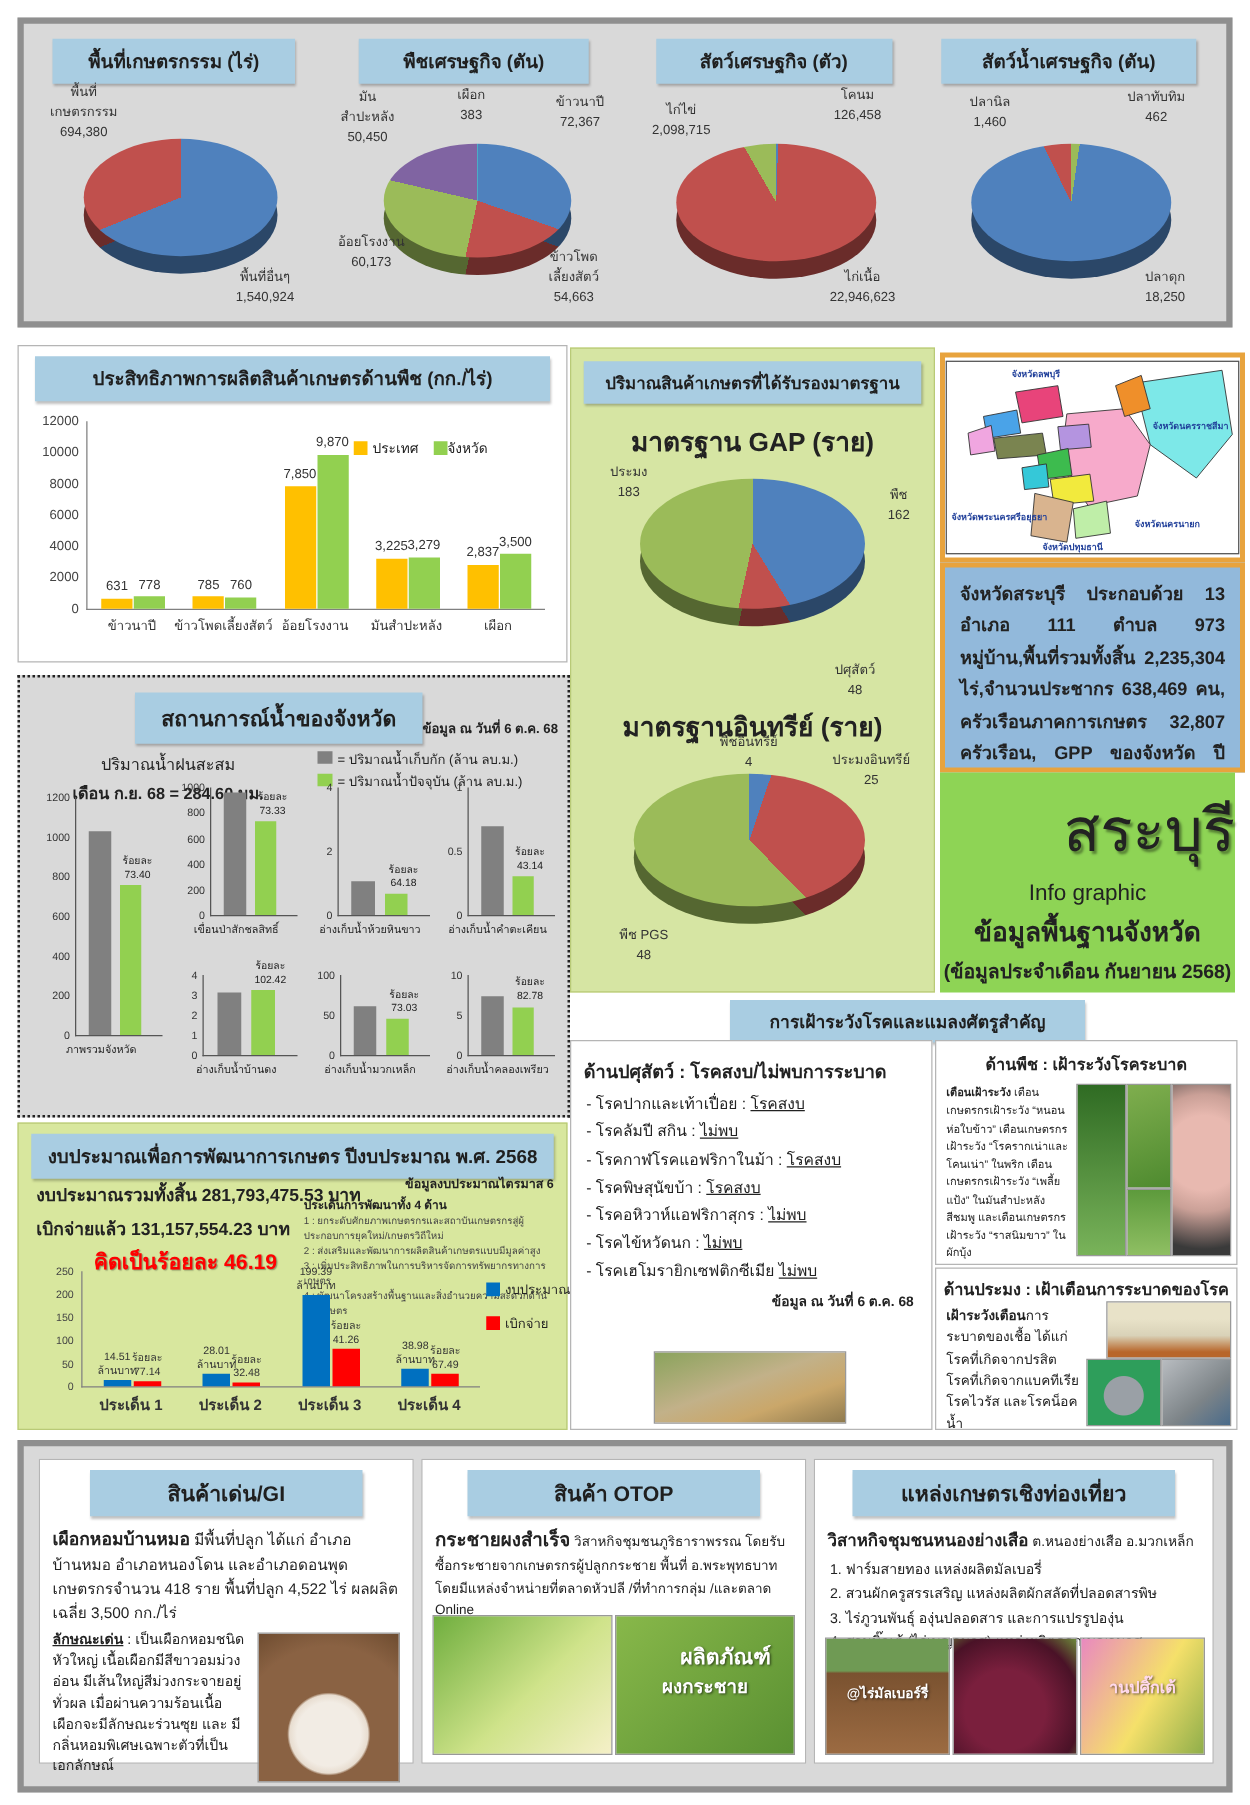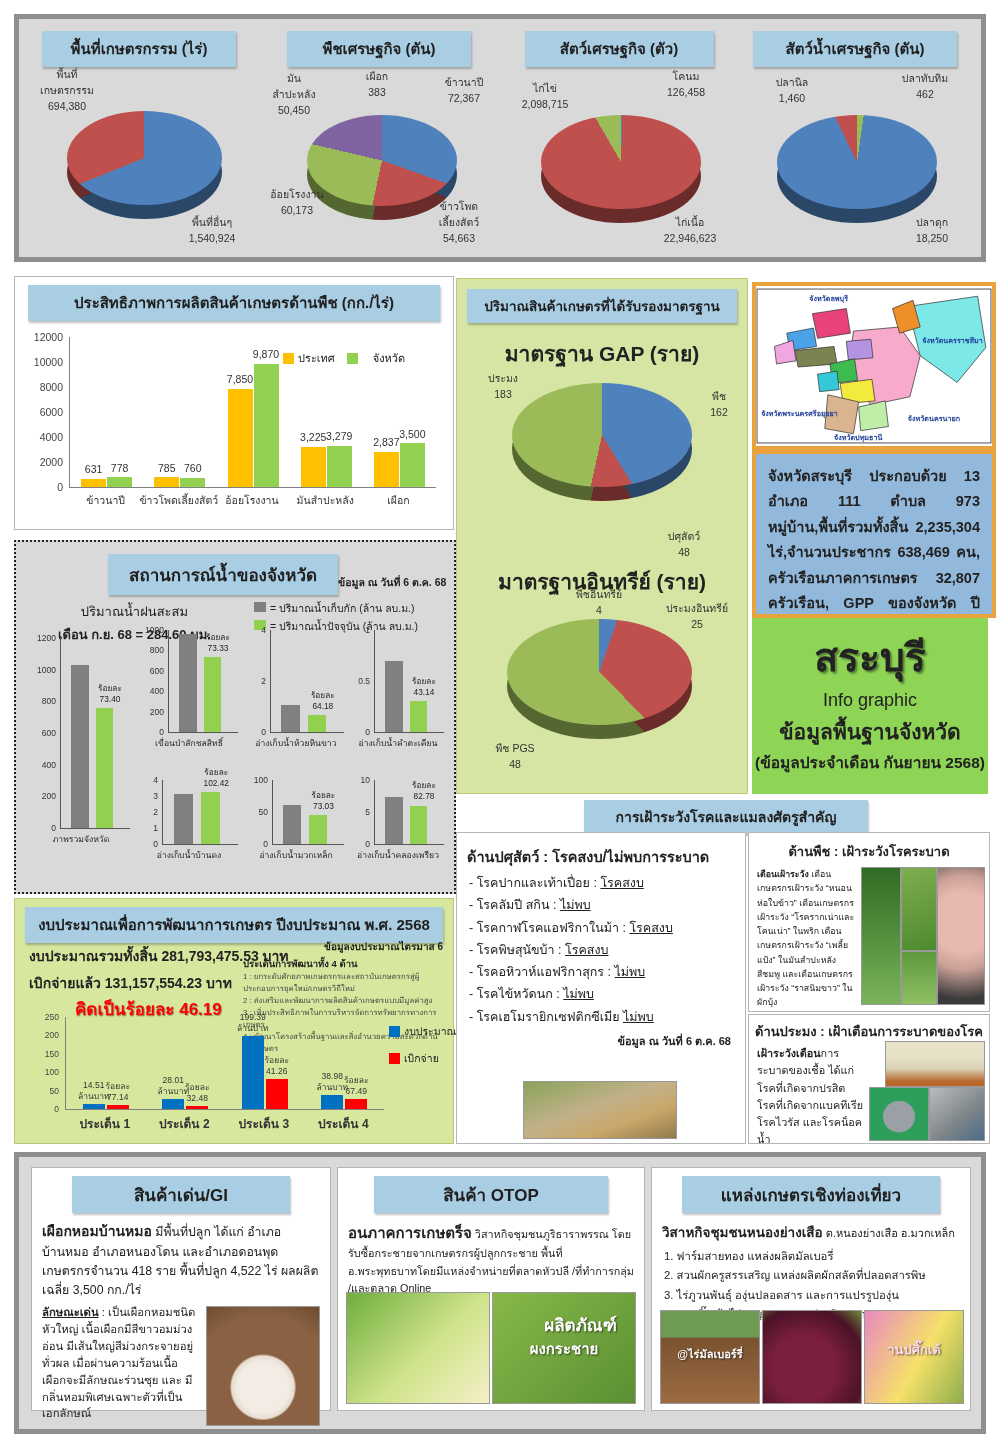--- a/index.html
+++ b/index.html
@@ -153,21 +153,21 @@
         <div style="position: absolute; left: 84.6px; top: 163px; transform: translateX(-50%); font-size: 10.5px; color: rgb(51, 51, 51); white-space: nowrap;">ข้าวนาปี</div>
         <div style="position: absolute; left: 157.8px; top: 163px; transform: translateX(-50%); font-size: 10.5px; color: rgb(51, 51, 51); white-space: nowrap;">ข้าวโพดเลี้ยงสัตว์</div>
         <div style="position: absolute; left: 231px; top: 163px; transform: translateX(-50%); font-size: 10.5px; color: rgb(51, 51, 51); white-space: nowrap;">อ้อยโรงงาน</div>
         <div style="position: absolute; left: 304.2px; top: 163px; transform: translateX(-50%); font-size: 10.5px; color: rgb(51, 51, 51); white-space: nowrap;">มันสำปะหลัง</div>
         <div style="position: absolute; left: 377.4px; top: 163px; transform: translateX(-50%); font-size: 10.5px; color: rgb(51, 51, 51); white-space: nowrap;">เผือก</div>
         <div style="position: absolute; left: 262px; top: 20px; display: flex; flex-direction: row; gap: 12px; font-size: 11px;">
           <div style="display: flex; align-items: center; gap: 4px; white-space: nowrap;">
             <span style="display: inline-block; width: 11px; height: 11px; background: rgb(255, 192, 0);"></span>
             <span>ประเทศ</span>
           </div>
-          <div style="display: flex; align-items: center; gap: 15px; white-space: nowrap;">
+          <div style="display: flex; align-items: center; gap: 0; white-space: nowrap;">
             <span style="display: inline-block; width: 11px; height: 11px; background: rgb(146, 208, 80);"></span>
             <span>จังหวัด</span>
           </div>
         </div>
       </div>
   </div>
 
   <div class="abs" style="left:14px;top:540px;width:438px;height:350px;background:#d9d9d9;border:2px dotted #222;">
     <div class="hdr abs" style="left:92px;top:12px;width:226px;padding:7px 2px;font-size:17px;">สถานการณ์น้ำของจังหวัด</div>
     <div class="abs" style="left:322px;top:32px;font-size:10.5px;font-weight:bold;">ข้อมูล ณ วันที่ 6 ต.ค. 68</div>
@@ -415,21 +415,21 @@
       <text x="76" y="148" font-size="7" font-weight="bold" fill="#1f3e99">จังหวัดปทุมธานี</text>
       <text x="148" y="130" font-size="7" font-weight="bold" fill="#1f3e99">จังหวัดนครนายก</text>
     </svg>
   </div>
 
   <div class="abs" style="left:752px;top:450px;width:236px;height:160px;background:#92b9db;border:4px solid #e8a33d;">
     <div style="padding:10px 12px;font-size:14.5px;font-weight:bold;line-height:1.75;text-align:justify;">จังหวัดสระบุรี ประกอบด้วย 13 อำเภอ 111 ตำบล 973 หมู่บ้าน,พื้นที่รวมทั้งสิ้น 2,235,304 ไร่,จำนวนประชากร 638,469 คน, ครัวเรือนภาคการเกษตร 32,807 ครัวเรือน, GPP ของจังหวัด ปี 2566 มีมูลค่า 264,242 ล้านบาท</div>
   </div>
 
   <div class="abs" style="left:752px;top:618px;width:236px;height:176px;background:#8ed455;">
-    <div style="text-align:center;font-size:39px;font-weight:bold;margin-top:8px;text-shadow:2px 2px 2px rgba(0,0,0,.4);">สระบุรี</div>
+    <div style="text-align:right;font-size:48px;font-weight:normal;margin-top:8px;text-shadow:2px 2px 2px rgba(0,0,0,.4);">สระบุรี</div>
     <div style="text-align:center;font-size:18px;margin-top:2px;">Info graphic</div>
     <div style="text-align:center;font-size:21px;font-weight:bold;margin-top:4px;">ข้อมูลพื้นฐานจังหวัด</div>
     <div style="text-align:center;font-size:15.5px;font-weight:bold;margin-top:2px;">(ข้อมูลประจำเดือน กันยายน 2568)</div>
   </div>
 
   <div class="abs" style="left:456px;top:800px;width:532px;height:342px;">
     <div class="hdr abs" style="left:128px;top:0;width:280px;padding:6px 2px;font-size:14px;">การเฝ้าระวังโรคและแมลงศัตรูสำคัญ</div>
 
     <div class="abs card" style="left:0;top:32px;width:288px;height:310px;">
       <div style="margin:12px 10px 4px;font-size:14.5px;font-weight:bold;">ด้านปศุสัตว์ : โรคสงบ/ไม่พบการระบาด</div>
@@ -481,21 +481,21 @@
       </div>
       <div style="margin:4px 10px 0;font-size:11.3px;line-height:1.5;">
         <div class="ph" style="float:right;width:112px;height:118px;margin:2px 0 2px 6px;background:radial-gradient(circle at 50% 68%,#f2ece4 0 26%,#e8ddd0 32%,#8a6243 34% 72%,#6e4c30 100%);"></div>
         <span class="u" style="font-weight:bold;">ลักษณะเด่น</span><span> : เป็นเผือกหอมชนิด หัวใหญ่ เนื้อเผือกมีสีขาวอมม่วงอ่อน มีเส้นใหญ่สีม่วงกระจายอยู่ทั่วผล  เมื่อผ่านความร้อนเนื้อเผือกจะมีลักษณะร่วนซุย และ มีกลิ่นหอมพิเศษเฉพาะตัวที่เป็นเอกลักษณ์</span>
       </div>
     </div>
 
     <div class="abs card" style="left:318px;top:10px;width:306px;height:242px;">
       <div class="hdr" style="margin:8px auto 0;width:200px;padding:5px 17px;font-size:17px;">สินค้า OTOP</div>
       <div style="margin:8px 10px 0;font-size:10.8px;line-height:1.62;">
-        <span style="font-weight:bold;font-size:15px;">อนภาคการเกษตร็จ</span><span> วิสาหกิจชุมชนภูริธาราพรรณ โดยรับซื้อกระชายจากเกษตรกรผู้ปลูกกระชาย พื้นที่ อ.พระพุทธบาทโดยมีแหล่งจำหน่ายที่ตลาดหัวปลี /ที่ทำการกลุ่ม /และตลาด Online</span>
+        <span style="font-weight:bold;font-size:15px;">กระชายผงสำเร็จ</span><span> วิสาหกิจชุมชนภูริธาราพรรณ โดยรับซื้อกระชายจากเกษตรกรผู้ปลูกกระชาย พื้นที่ อ.พระพุทธบาทโดยมีแหล่งจำหน่ายที่ตลาดหัวปลี /ที่ทำการกลุ่ม /และตลาด Online</span>
       </div>
       <div class="abs" style="left:8px;top:124px;width:290px;height:110px;">
         <div class="ph abs" style="left:0;top:0;width:142px;height:110px;background:linear-gradient(135deg,#6fae3e,#cfe38a 55%,#f5f0c8);"></div>
         <div class="ph abs" style="left:146px;top:0;width:142px;height:110px;background:linear-gradient(135deg,#88b84a,#5a9032);">
           <div class="cap" style="top:18px;font-size:17px;margin-left:33px;">ผลิตภัณฑ์</div>
           <div class="cap" style="top:44px;font-size:15px;">ผงกระชาย</div>
         </div>
       </div>
     </div>
 

